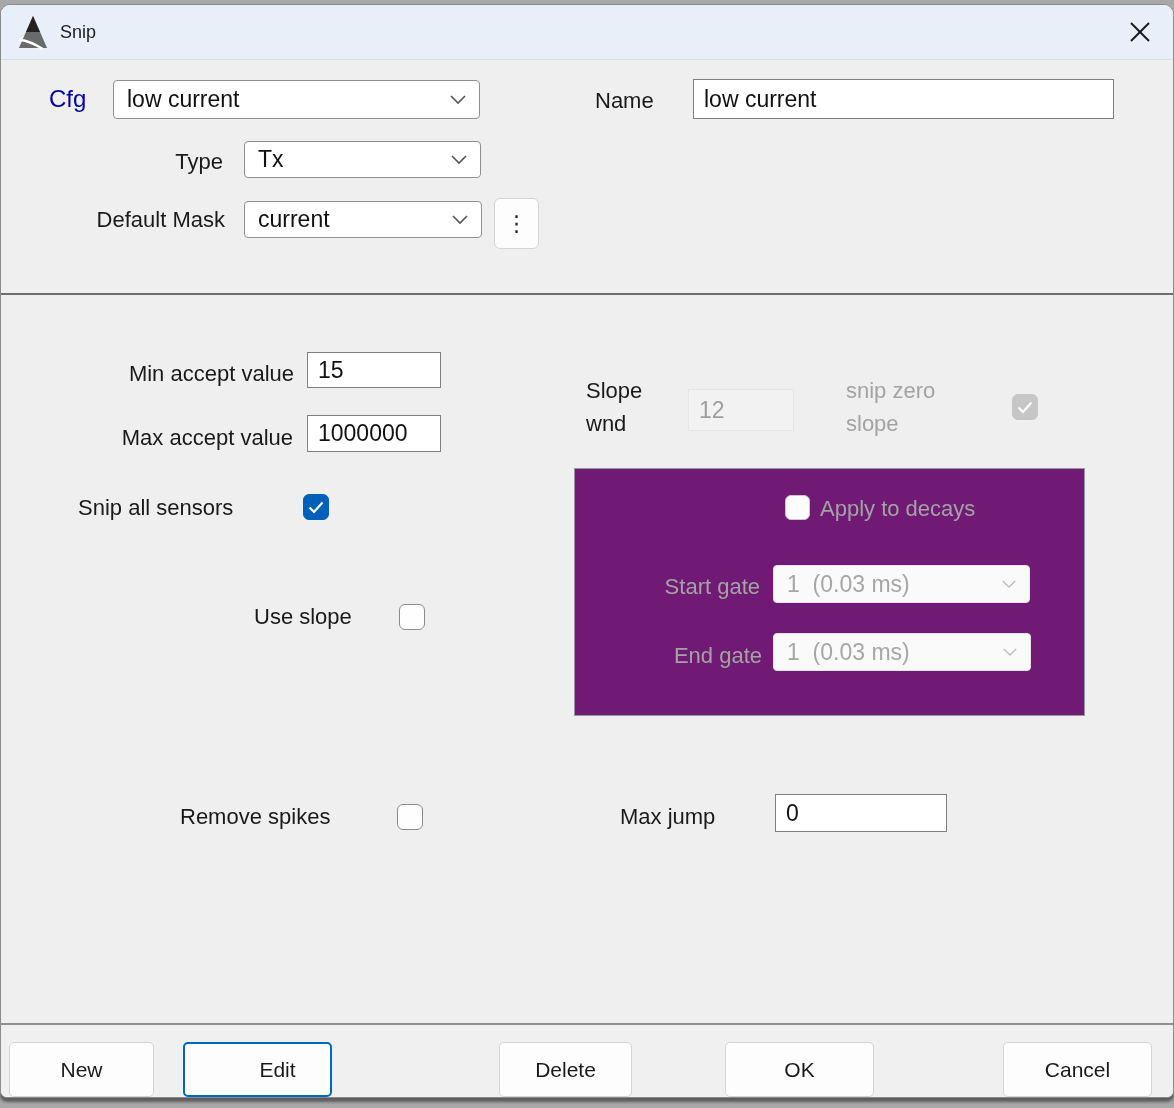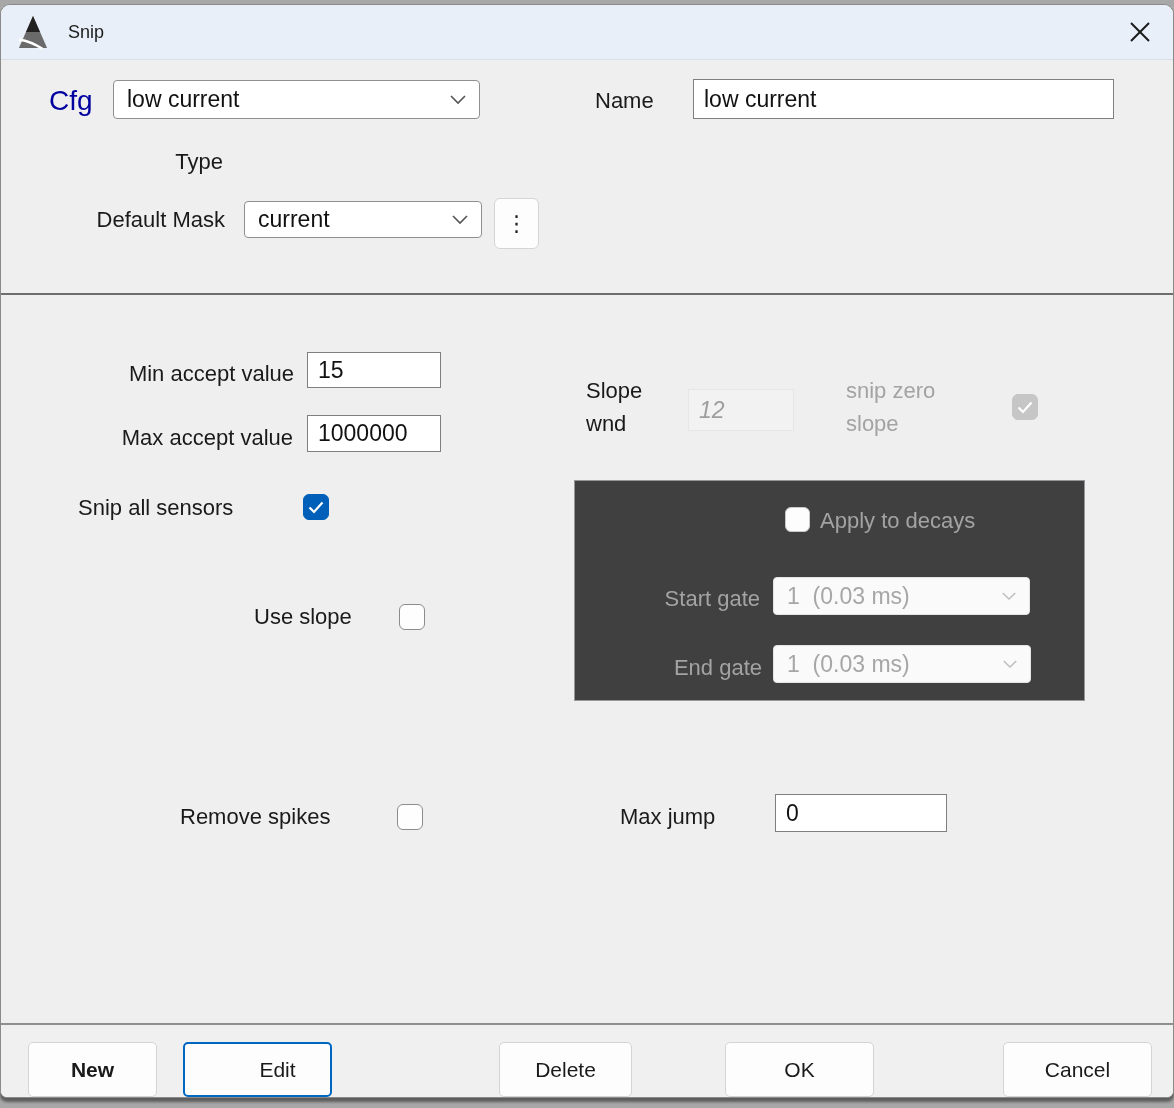--- a/index.html
+++ b/index.html
@@ -10,21 +10,21 @@
     background:#efefef; border:1px solid #8a8a8a;
     border-radius:10px 10px 7px 7px;
     box-shadow:0 4px 3px rgba(0,0,0,0.45);
     overflow:hidden;
   }
 
   
   .titlebar {
     position:absolute; left:0; top:0; width:100%; height:55px;
     background:#e9eff8; border-bottom:1px solid #d9dee6;
-    display:flex; align-items:center;gap:8px;
+    display:flex; align-items:center;
   }
   .titlebar .logo { margin-left:17px; width:30px; height:36px; }
   .titlebar .title { margin-left:12px; font-size:18px; color:#1b1b1b; }
   .close-btn {
     position:absolute; right:10px; top:5px; width:46px; height:44px;
     display:flex; align-items:center; justify-content:center; cursor:pointer;
   }
 
   
   .top-panel {
@@ -38,60 +38,60 @@
   .button-bar {
     position:absolute; left:0; top:1022px; width:100%; height:72px;
     background:#f0f0f0;
   }
 
   .abs { position:absolute; }
   .lbl { font-size:22px; color:#1a1a1a; white-space:nowrap; }
   .lbl.right { text-align:right; }
   .lbl.gray { color:#a3a3a3; }
   .lbl.two-line { white-space:normal; line-height:33px; }
-  .cfg-lbl { font-size:28px; font-weight:400; }
+  .cfg-lbl { font-size:24px; font-weight:400; }
 
   
   .select {
     background:#ffffff; border:1px solid #8f8f8f; border-radius:4px;
     display:flex; align-items:center; padding:0 12px 0 13px;
     font-size:23px; color:#111; cursor:default;
   }
   .select .sel-text { flex:1; white-space:pre; overflow:hidden; }
   .select svg { flex:none; }
   .select.disabled {
     background:#fafafa; border-color:#e4e4e4; color:#a6a6a6;
   }
 
   
   input.text {
     border:1px solid #7f7f7f; border-radius:0; background:#fff;
     font-family:"Liberation Sans", sans-serif; font-size:23px; color:#111;
     padding:0 10px; outline:none;
   }
   input.text:disabled, input.text.disabled {
-    border:1px solid #e6e6e6; background:#f2f2f2; color:#9e9e9e;font-style:italic;
+    border:1px solid #e6e6e6; background:#f2f2f2; color:#9e9e9e;
   }
 
   
   .checkbox {
     width:26px; height:26px; border-radius:6px;
     border:1.5px solid #8c8c8c; background:#fefefe;
     display:flex; align-items:center; justify-content:center; cursor:pointer;
   }
   .checkbox .check-icon { display:none; }
   .checkbox.checked { background:#005FB8; border-color:#005FB8; }
   .checkbox.checked .check-icon { display:block; }
   .checkbox.disabled { border-color:#c9c9c9; background:#fdfdfd; cursor:default; }
   .checkbox.disabled.checked { background:#c6c6c6; border-color:#c6c6c6; }
 
   
   .groupbox {
-    position:absolute; left:573px; top:463px; width:511px; height:221px;
-    border:1px solid #97979b; background:#404040;margin-top:12px;
+    position:absolute; left:573px; top:463px; width:511px; height:248px;
+    border:1px solid #97979b; background:#701a75;
   }
 
   
   .more-btn {
     position:absolute; left:493px; top:193px; width:45px; height:51px;
     background:#fdfdfd; border:1px solid #d4d4d4; border-radius:6px;
     display:flex; align-items:center; justify-content:center;
     font-size:22px; color:#222; letter-spacing:0; cursor:pointer;
   }
 
@@ -131,20 +131,26 @@
       <span class="sel-text">low current</span>
       <svg width="18" height="11" viewBox="0 0 18 11">
         <polyline points="2,2 9,9 16,2" fill="none" stroke="#555" stroke-width="1.6"></polyline>
       </svg>
     </div>
 
     <span class="abs lbl" style="left:594px; top:27px;">Name</span>
     <input class="abs text" style="left: 692px; top: 18px; width: 421px; height: 40px;" value="low current">
 
     <span class="abs lbl right" style="left:55px; top:88px; width:167px;">Type</span>
+    <div class="abs select" style="left:243px; top:80px; width:237px; height:37px;">
+      <span class="sel-text">Tx</span>
+      <svg width="18" height="11" viewBox="0 0 18 11">
+        <polyline points="2,2 9,9 16,2" fill="none" stroke="#555" stroke-width="1.6"></polyline>
+      </svg>
+    </div>
 
     <span class="abs lbl right" style="left:55px; top:146px; width:169px;">Default Mask</span>
     <div class="abs select" style="left:243px; top:140px; width:238px; height:37px;">
       <span class="sel-text">current</span>
       <svg width="18" height="11" viewBox="0 0 18 11">
         <polyline points="2,2 9,9 16,2" fill="none" stroke="#555" stroke-width="1.6"></polyline>
       </svg>
     </div>
 
     <div class="more-btn" style="top:137px;">
@@ -214,19 +220,19 @@
     <span class="abs lbl gray right" style="left:25px; top:174px; width:162px;">End gate</span>
     <div class="abs select disabled" style="left:198px; top:164px; width:258px; height:38px;">
       <span class="sel-text">1&nbsp; (0.03 ms)</span>
       <svg width="16" height="10" viewBox="0 0 18 11">
         <polyline points="2,2 9,9 16,2" fill="none" stroke="#bdbdbd" stroke-width="1.6"></polyline>
       </svg>
     </div>
   </div>
 
   <div class="button-bar"></div>
-  <button class="btn" style="left:27px; width:129px;font-weight:bold;">New</button>
+  <button class="btn" style="left:8px; width:145px;">New</button>
   <button class="btn focused" style="left:182px; width:149px;">Edit</button>
   <button class="btn" style="left:498px; width:133px;">Delete</button>
   <button class="btn" style="left:724px; width:149px;">OK</button>
   <button class="btn" style="left:1002px; width:149px;">Cancel</button>
 
 </div>
 
 </body></html>

